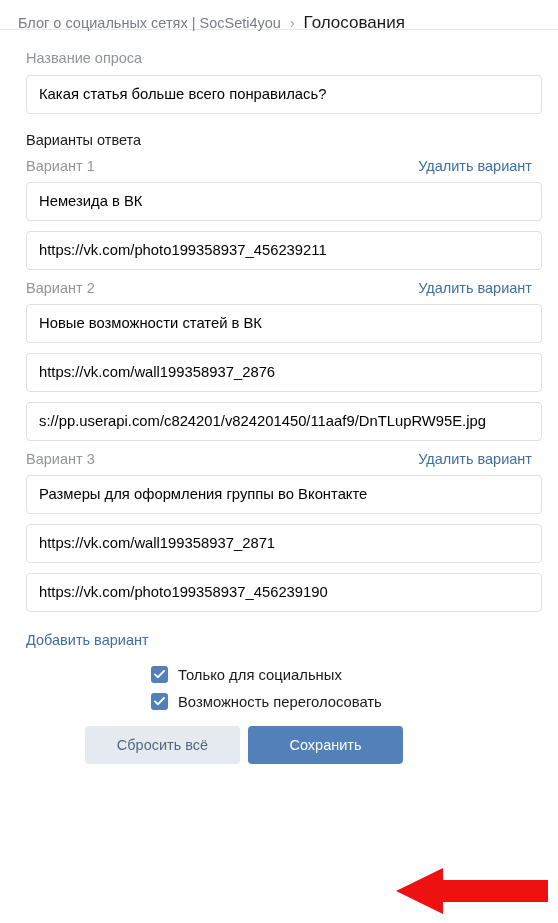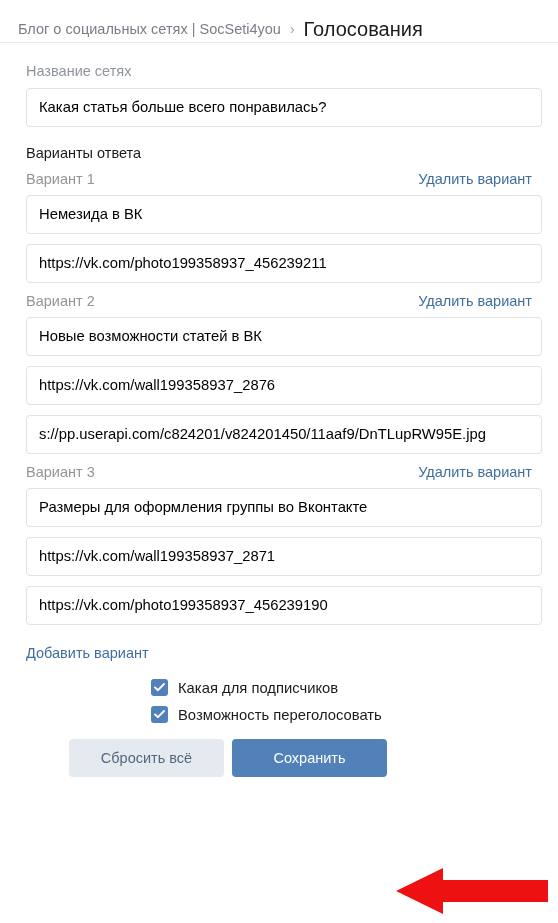--- a/index.html
+++ b/index.html
@@ -10,40 +10,40 @@
   body {
     width: 558px; height: 923px;
     font-family: "Liberation Sans", sans-serif;
     -webkit-font-smoothing: antialiased;
     overflow: hidden;
     position: relative;
   }
 
   
   .topbar {
-    height: 43px;
+    height: 30px;
     background: #ffffff;
     border-bottom: 1px solid #e7e8ec;
     display: flex;
     align-items: center;
     padding: 16px 0 0 18px;
   }
   .crumb {
     font-size: 14.5px;
     color: #7a7d85;
     white-space: nowrap;
   }
   .crumb-sep {
     color: #9aa0a8;
     font-size: 14px;
     margin: 0 9px;
     line-height: 1;
   }
   .crumb-current {
-    font-size: 20px;
+    font-size: 17px;
     color: #1b1b1b;
     white-space: nowrap;
   }
 
   
   .form {
     padding: 20px 21px 0 21px;
   }
 
   .field-label {
@@ -133,20 +133,21 @@
   .btn {
     height: 38px;
     border: none;
     border-radius: 4px;
     font-family: "Liberation Sans", sans-serif;
     font-size: 14.5px;
     cursor: pointer;
     display: inline-flex;
     align-items: center;
     justify-content: center;
+    margin-left: 16px;
   }
   .btn-reset {
     width: 155px;
     background: #e4eaf0;
     color: #55677d;
   }
   .btn-save {
     width: 155px;
     background: #5181b8;
     color: #ffffff;
@@ -166,21 +167,21 @@
 <body>
 
 <div class="topbar">
   <span class="crumb">Блог о социальных сетях | SocSeti4you</span>
   <span class="crumb-sep">›</span>
   <span class="crumb-current">Голосования</span>
 </div>
 
 <div class="form">
 
-  <div class="field-label">Название сетях</div>
+  <div class="field-label">Название опроса</div>
   <div class="input title-input">Какая статья больше всего понравилась?</div>
 
   <div class="section-label">Варианты ответа</div>
 
   
   <div>
     <div class="variant-head">
       <span class="vlabel">Вариант 1</span>
       <span class="vdelete">Удалить вариант</span>
     </div>
@@ -213,21 +214,21 @@
   <span class="addlink">Добавить вариант</span>
 
   
   <div class="checks">
     <div class="check-row">
       <span class="cbox">
         <svg width="11" height="9" viewBox="0 0 11 9">
           <path d="M1 4.4 L4 7.2 L10 1" fill="none" stroke="#ffffff" stroke-width="1.9" stroke-linecap="round" stroke-linejoin="round"></path>
         </svg>
       </span>
-      <span class="check-label">Какая для подписчиков</span>
+      <span class="check-label">Только для социальных</span>
     </div>
     <div class="check-row">
       <span class="cbox">
         <svg width="11" height="9" viewBox="0 0 11 9">
           <path d="M1 4.4 L4 7.2 L10 1" fill="none" stroke="#ffffff" stroke-width="1.9" stroke-linecap="round" stroke-linejoin="round"></path>
         </svg>
       </span>
       <span class="check-label">Возможность переголосовать</span>
     </div>
   </div>

